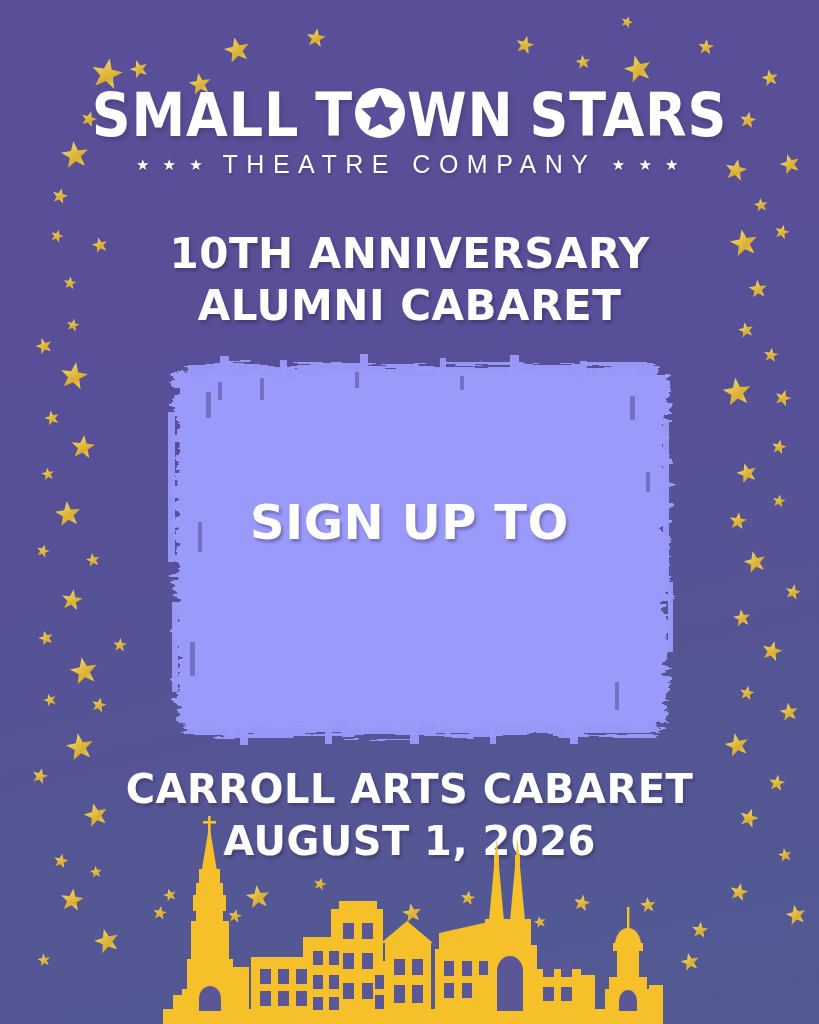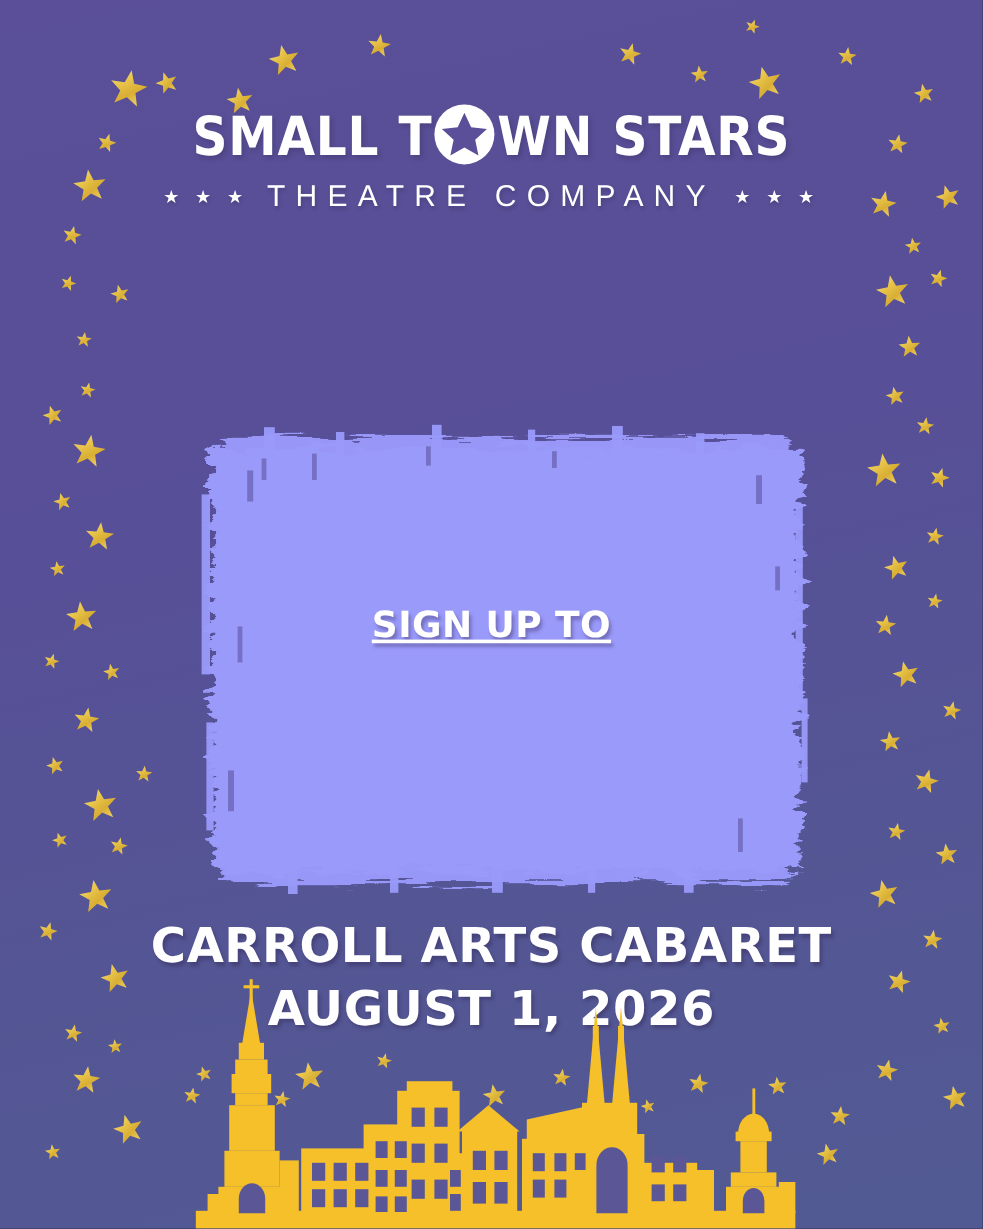--- a/index.html
+++ b/index.html
@@ -55,21 +55,21 @@
     font-weight: 700;
     color: #ffffff;
     letter-spacing: 0.012em;
     text-shadow: 2px 3px 3px rgba(40,30,70,0.34);
     white-space: nowrap;
   }
 
   
   #logo-wordmark {
     top: 80px;
-    font-size: 45px;
+    font-size: 60px;
     line-height: 62px;
     letter-spacing: 0.015em;
     font-stretch: condensed;
     text-shadow: 2px 3px 4px rgba(45,35,75,0.30);
   }
   #logo-wordmark .w { display:inline-block; vertical-align: middle; }
   #logo-wordmark .gap { display:inline-block; width:16px; }
   
   .star-o {
     display: inline-block;
@@ -99,21 +99,21 @@
     vertical-align: 3px;
   }
   #company-line .company-name { display:inline-block; }
 
   
   #headline { top: 228px; }
   #headline .hl { font-size: 42px; line-height: 52px; }
 
   
   #cta { top: 492px; }
-  #cta .cta-line { font-size: 30px; line-height: 60px; text-decoration: underline; }
+  #cta .cta-line { font-size: 48px; line-height: 60px; }
 
   
   #venue-block { top: 764px; }
   #venue-block .venue { font-size: 40px; line-height: 50px; }
   #venue-block .date  { font-size: 40px; line-height: 54px; }
 
   
   #skyline {
     position: absolute;
     left: 163px;
@@ -1231,20 +1231,24 @@
           <path d="M26 8 L31.6 20.1 L44.8 21.6 L35.0 30.5 L37.7 43.5 L26 37.0 L14.3 43.5 L17.0 30.5 L7.2 21.6 L20.4 20.1 Z" fill="#5A4F98"></path>
         </svg></span><span class="w">WN</span><span class="gap"></span><span class="w">STARS</span>
   </div>
 
   <div class="center-col" id="company-line">
     <span class="mini-stars">★ ★ ★</span>
     <span class="company-name">THEATRE COMPANY</span>
     <span class="mini-stars">★ ★ ★</span>
   </div>
 
+  <div class="center-col" id="headline">
+    <div class="deco hl">10TH ANNIVERSARY</div>
+    <div class="deco hl">ALUMNI CABARET</div>
+  </div>
 
   <div class="center-col" id="cta">
     <div class="deco cta-line">SIGN UP TO</div>
   </div>
 
   <div class="center-col" id="venue-block">
     <div class="deco venue">CARROLL ARTS CABARET</div>
     <div class="deco date">AUGUST 1, 2026</div>
   </div>
 

